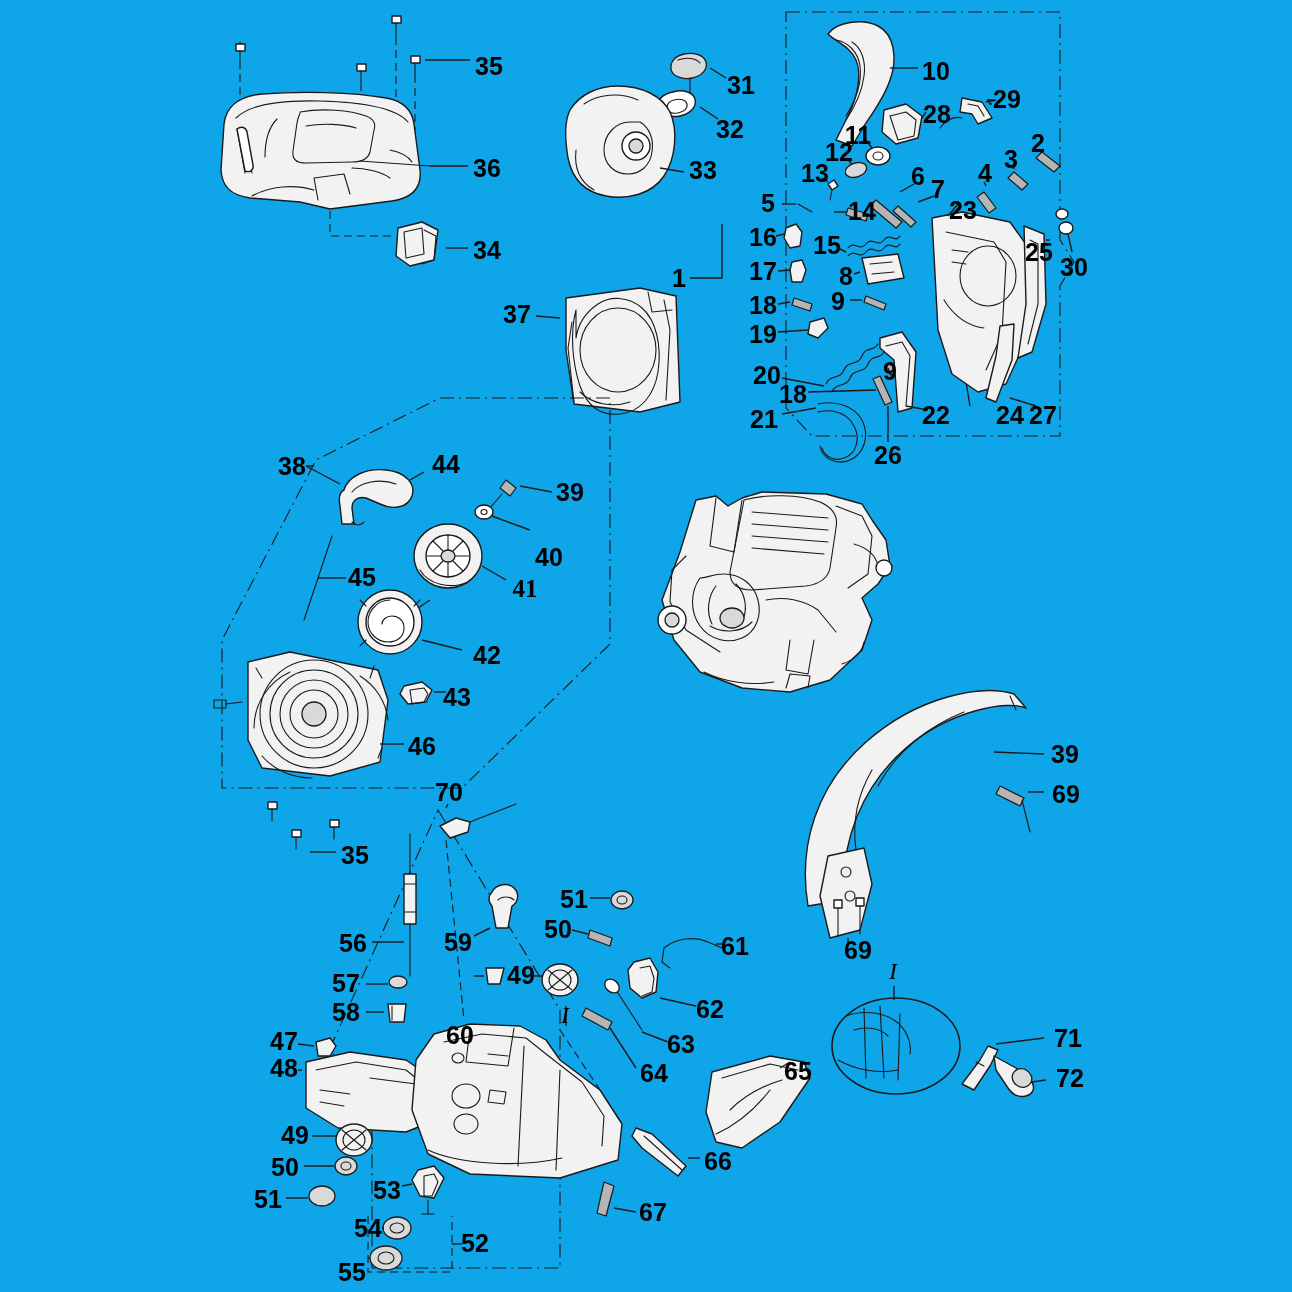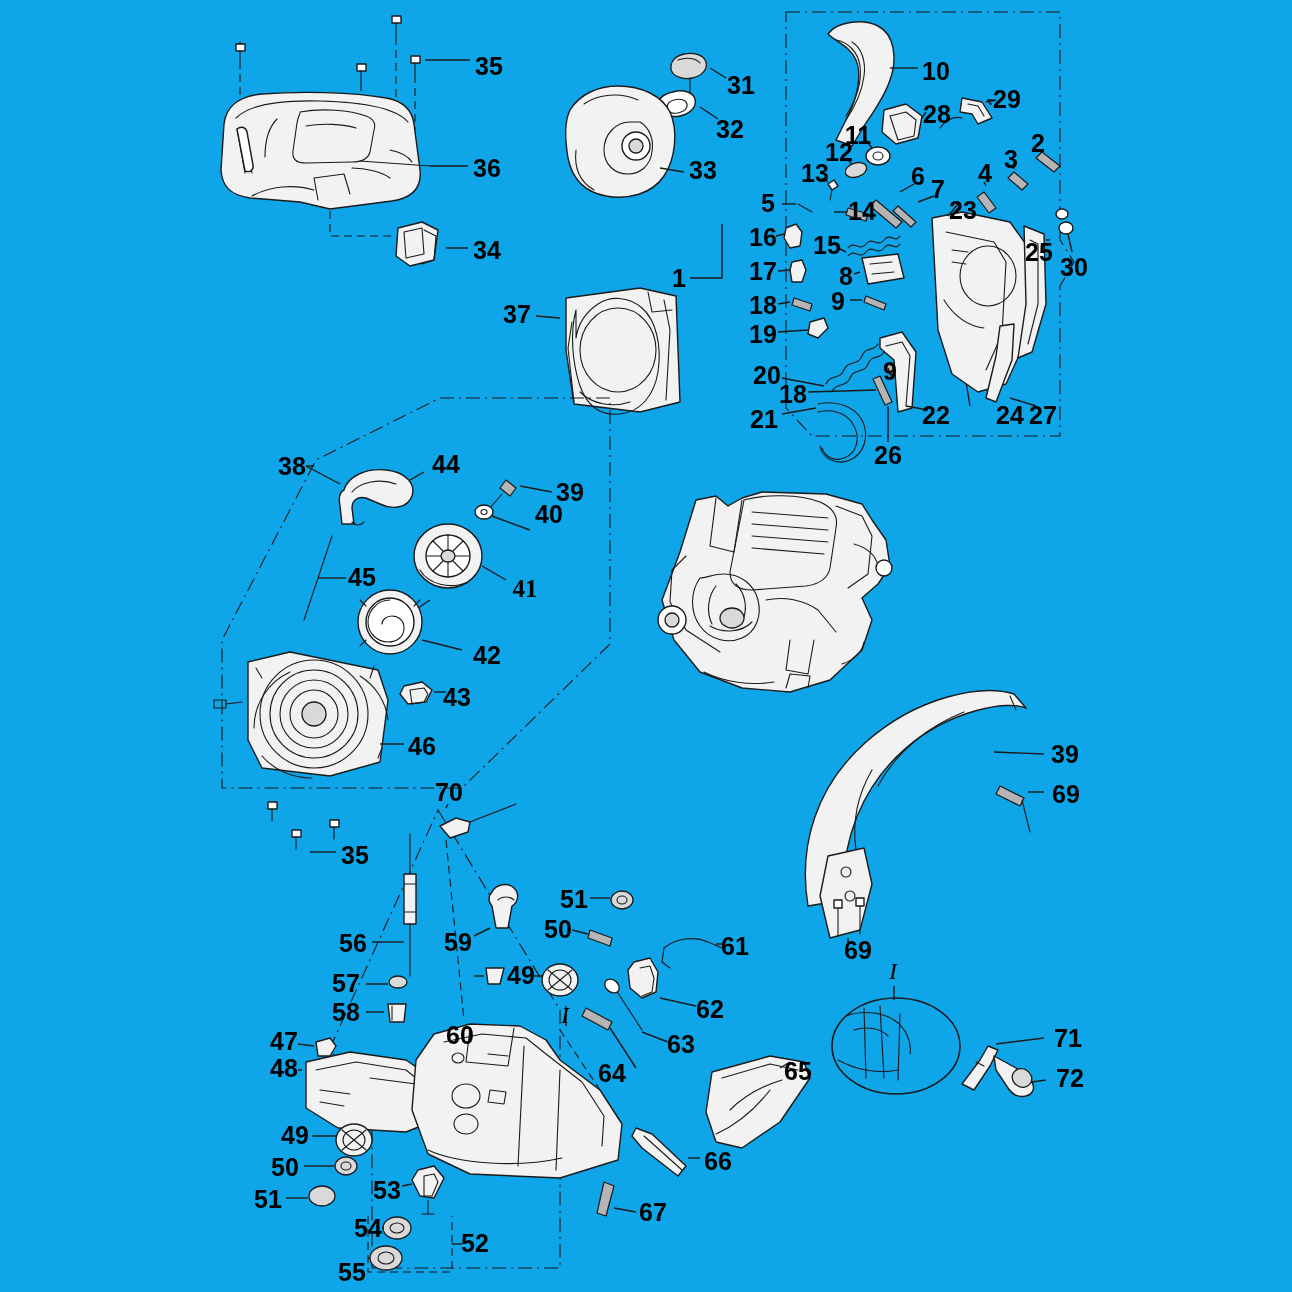--- a/index.html
+++ b/index.html
@@ -550,21 +550,21 @@
   <div class="callout" style="left:890px; top:371px;">9</div>
   <div class="callout" style="left:793px; top:394px;">18</div>
   <div class="callout" style="left:936px; top:415px;">22</div>
   <div class="callout" style="left:974px; top:415px;margin-left:36px;">24</div>
   <div class="callout" style="left:1043px; top:415px;">27</div>
   <div class="callout" style="left:764px; top:419px;">21</div>
   <div class="callout" style="left:888px; top:455px;">26</div>
   <div class="callout" style="left:292px; top:466px;">38</div>
   <div class="callout" style="left:446px; top:464px;">44</div>
   <div class="callout" style="left:570px; top:492px;">39</div>
-  <div class="callout" style="left:549px; top:514px;">40</div>
+  <div class="callout" style="left:549px; top:557px;">40</div>
   <div class="callout" style="left:525px; top:588px;font-family:Liberation Serif, serif;">41</div>
   <div class="callout" style="left:362px; top:577px;">45</div>
   <div class="callout" style="left:487px; top:655px;">42</div>
   <div class="callout" style="left:457px; top:697px;">43</div>
   <div class="callout" style="left:422px; top:746px;">46</div>
   <div class="callout" style="left:1065px; top:754px;">39</div>
   <div class="callout" style="left:1066px; top:794px;">69</div>
   <div class="callout" style="left:449px; top:792px;">70</div>
   <div class="callout" style="left:355px; top:855px;">35</div>
   <div class="callout" style="left:858px; top:950px;">69</div>
@@ -572,21 +572,21 @@
   <div class="callout" style="left:558px; top:929px;">50</div>
   <div class="callout" style="left:458px; top:942px;">59</div>
   <div class="callout" style="left:353px; top:943px;">56</div>
   <div class="callout" style="left:346px; top:983px;">57</div>
   <div class="callout" style="left:460px; top:1035px;">60</div>
   <div class="callout" style="left:521px; top:975px;">49</div>
   <div class="callout" style="left:735px; top:946px;">61</div>
   <div class="callout" style="left:346px; top:1012px;">58</div>
   <div class="callout" style="left:710px; top:1009px;">62</div>
   <div class="callout" style="left:681px; top:1044px;">63</div>
-  <div class="callout" style="left:612px; top:1073px;">64</div>
+  <div class="callout" style="left:654px; top:1073px;">64</div>
   <div class="callout" style="left:284px; top:1041px;">47</div>
   <div class="callout" style="left:284px; top:1068px;">48</div>
   <div class="callout" style="left:798px; top:1071px;">65</div>
   <div class="callout" style="left:1068px; top:1038px;">71</div>
   <div class="callout" style="left:1070px; top:1078px;">72</div>
   <div class="callout" style="left:295px; top:1135px;">49</div>
   <div class="callout" style="left:285px; top:1167px;">50</div>
   <div class="callout" style="left:268px; top:1199px;">51</div>
   <div class="callout" style="left:387px; top:1190px;">53</div>
   <div class="callout" style="left:718px; top:1161px;">66</div>

